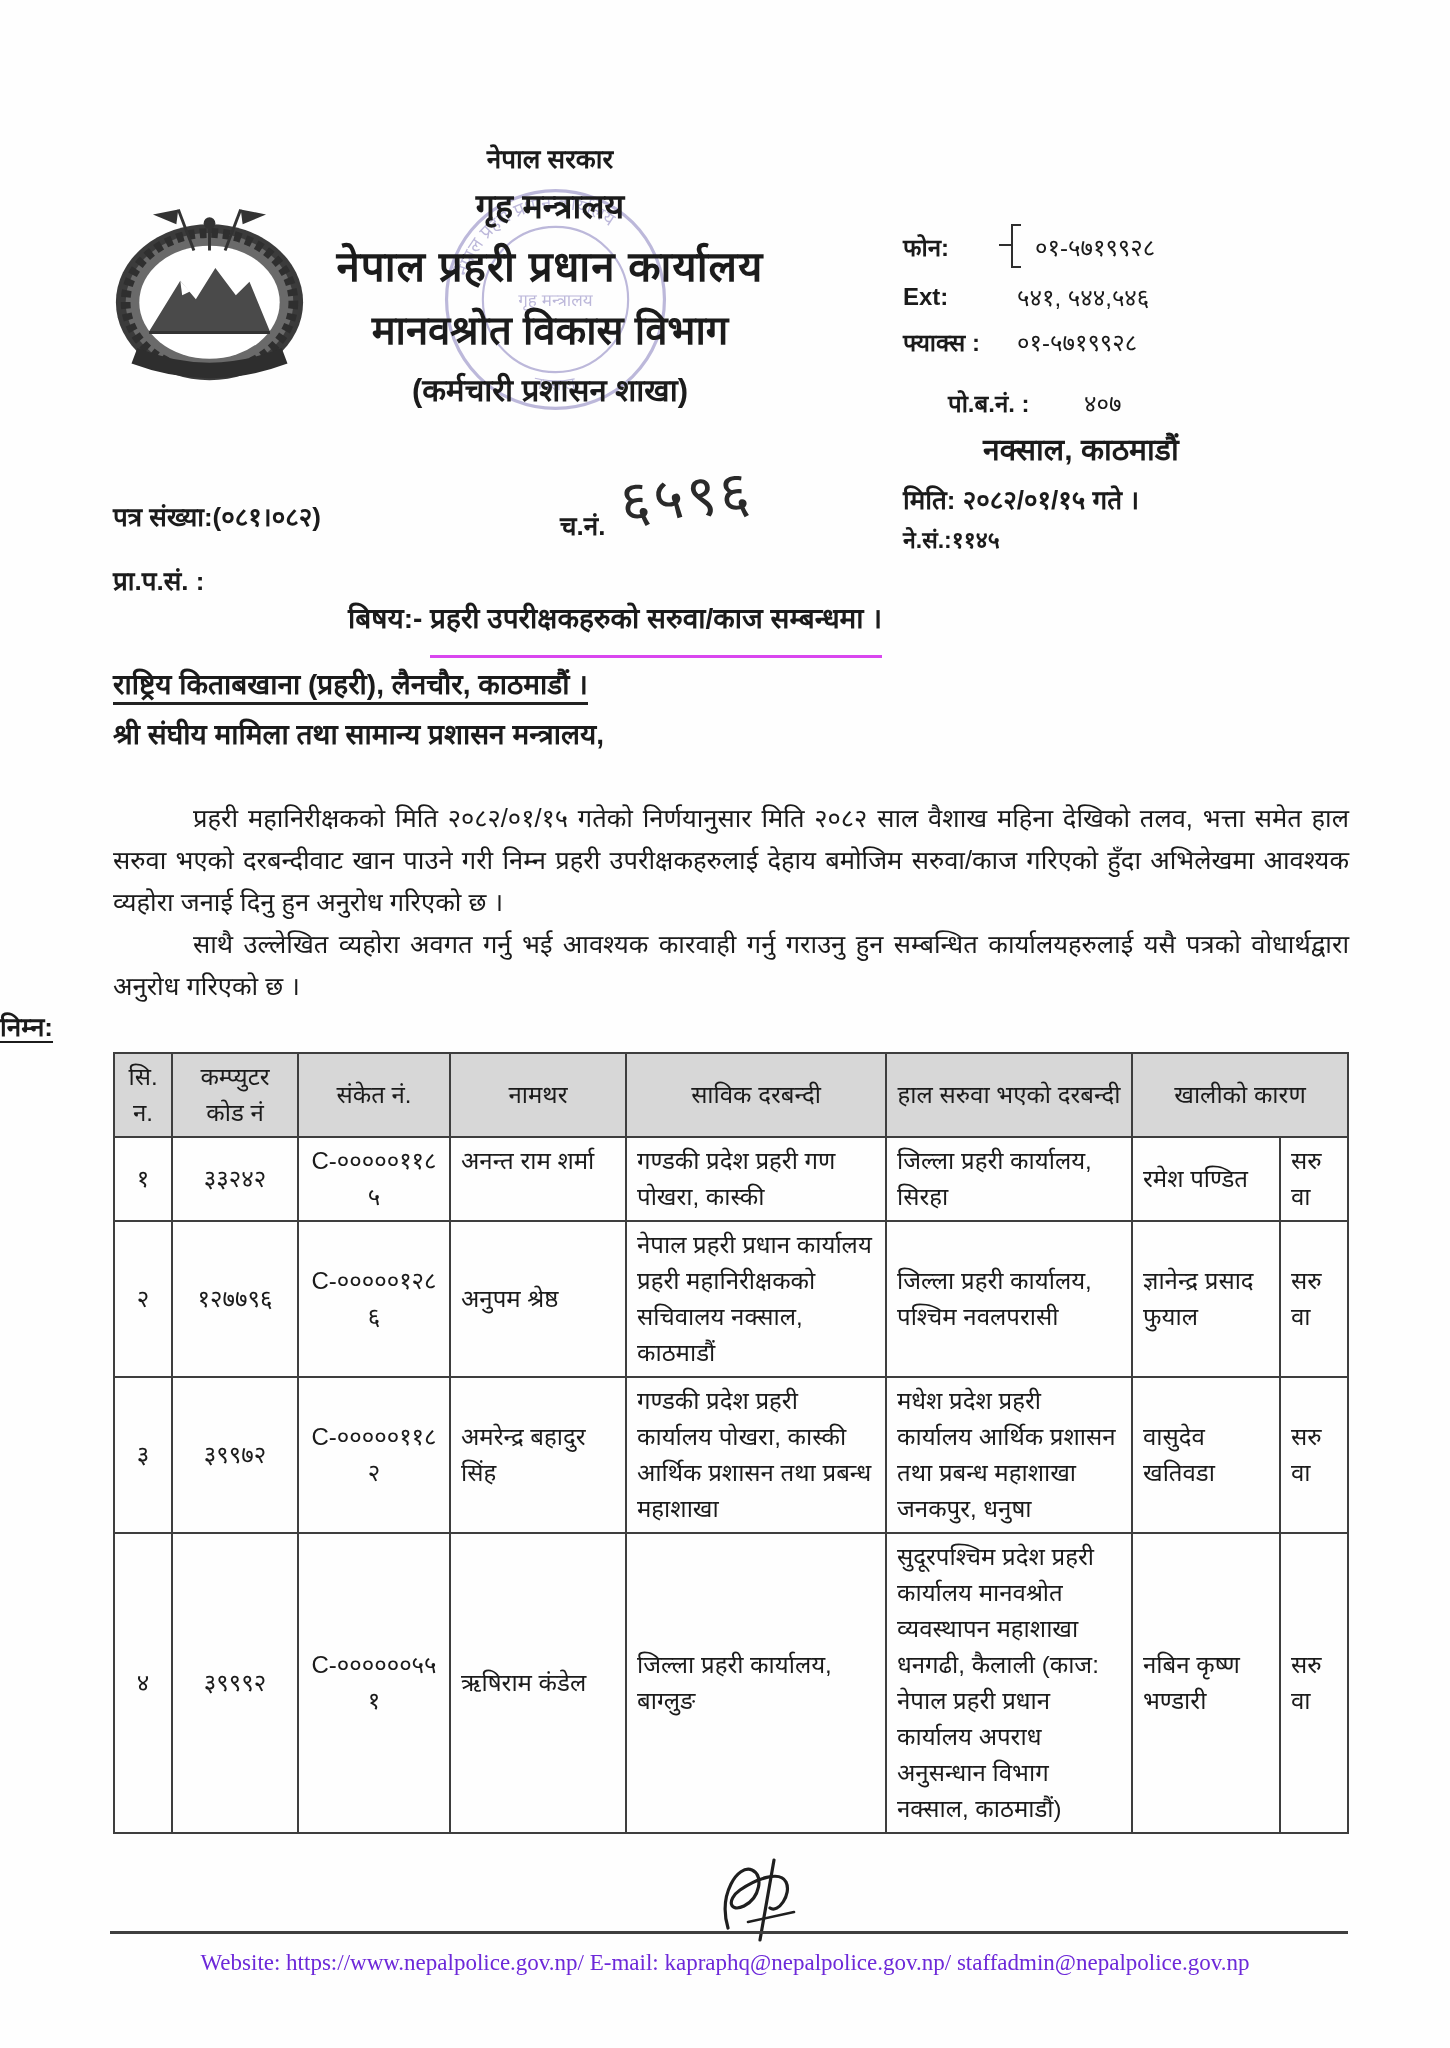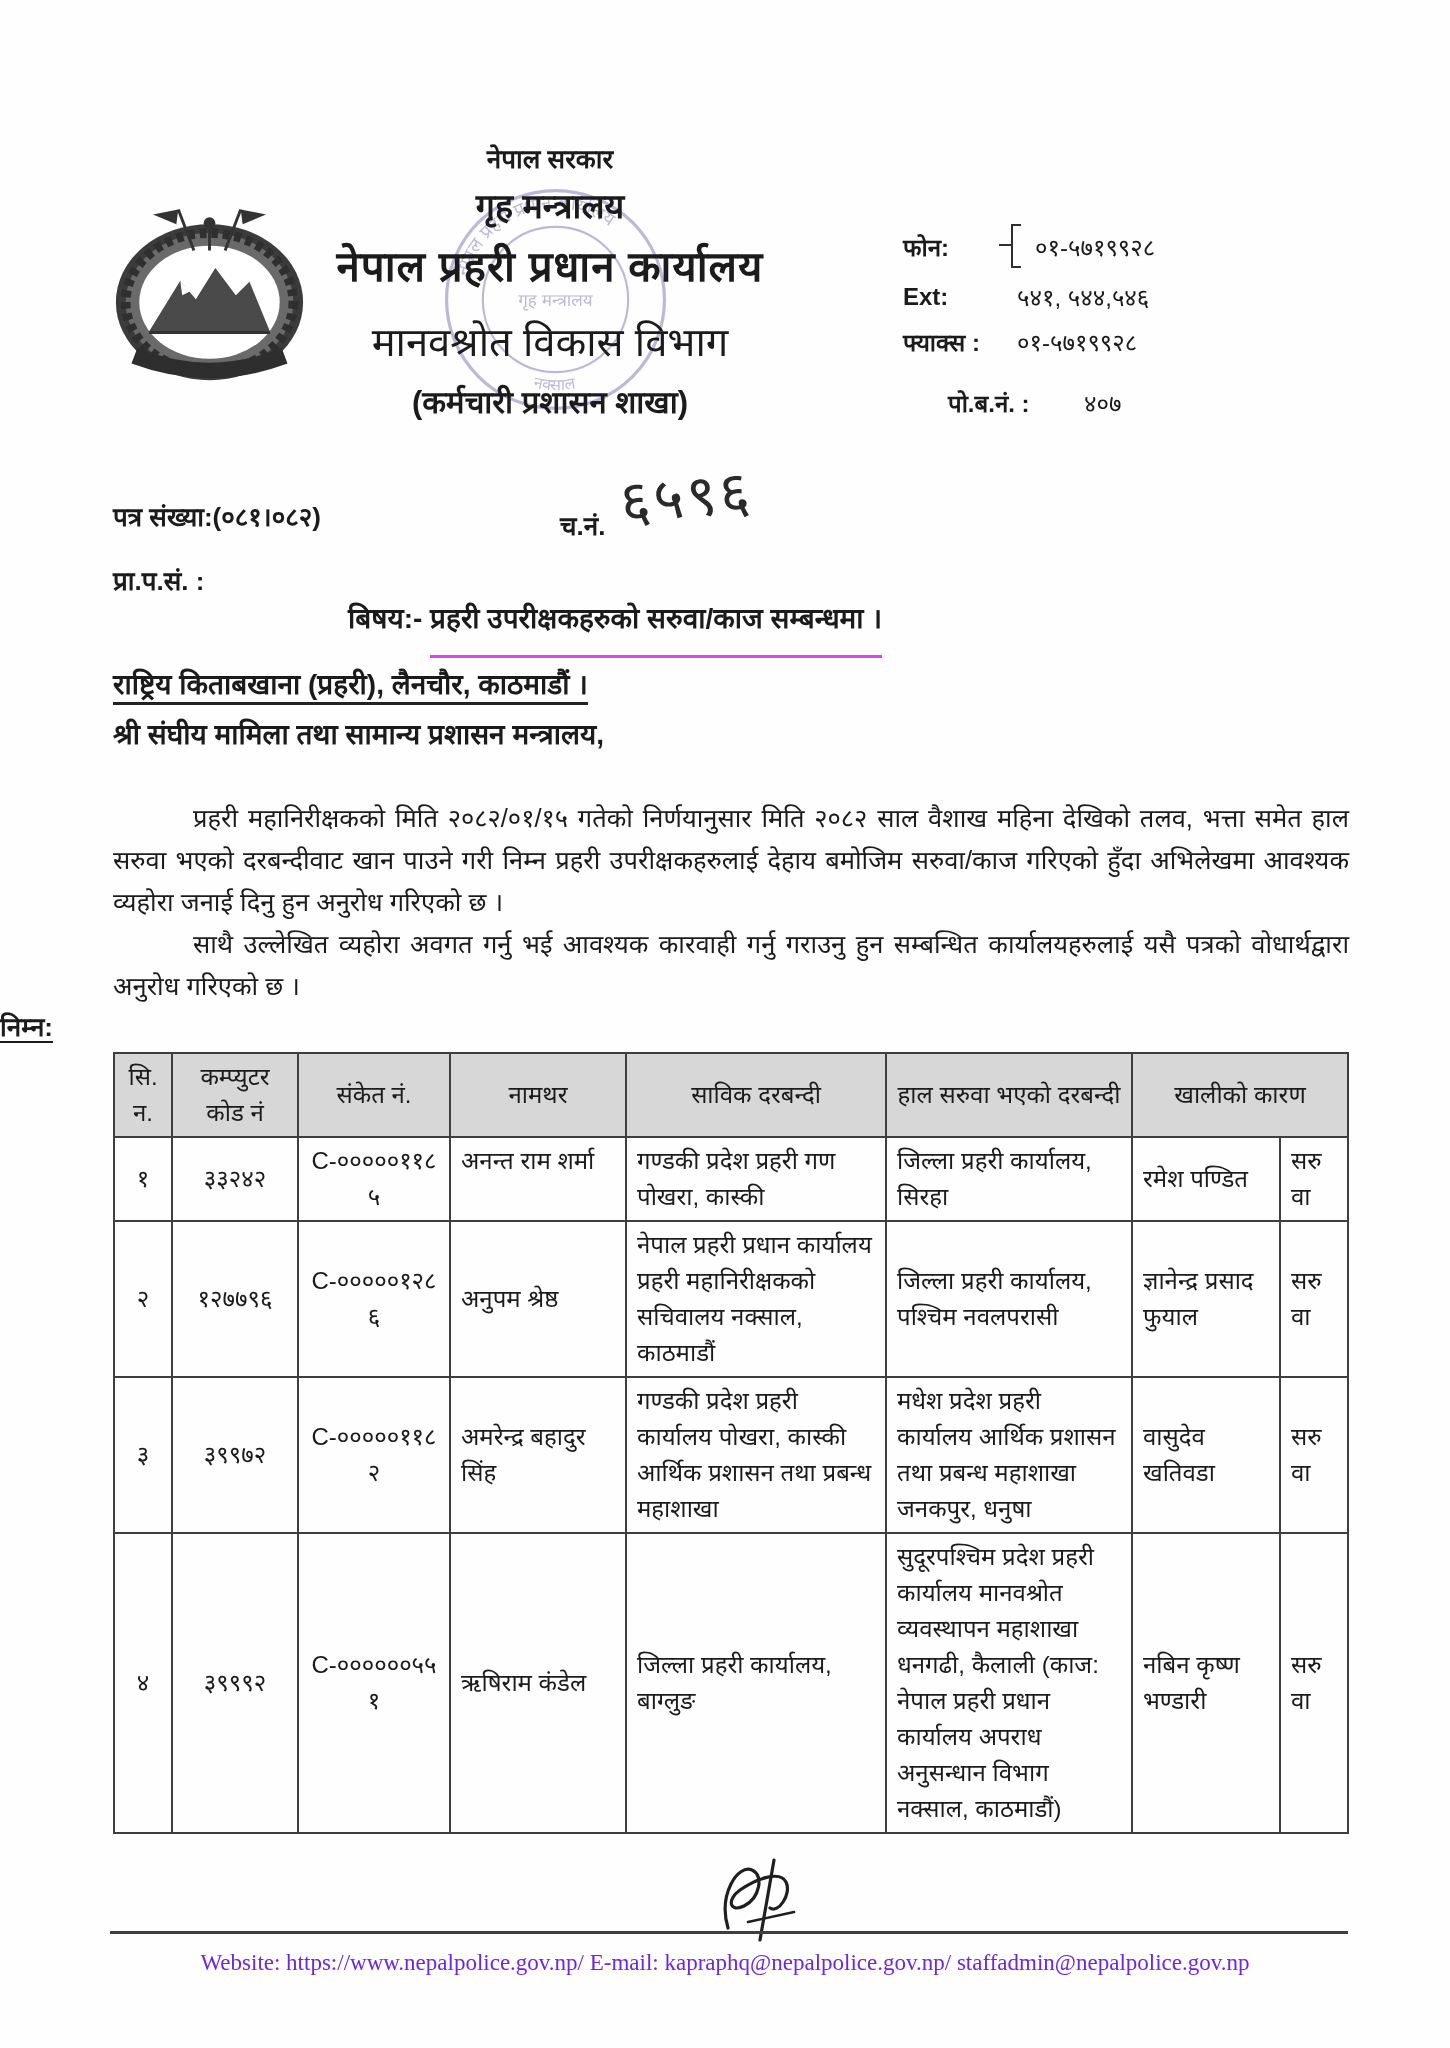--- a/index.html
+++ b/index.html
@@ -8,21 +8,21 @@
     font-family:"Liberation Sans","DejaVu Sans",sans-serif; color:#1b1b1b;
     margin:0 auto; overflow:hidden;
   }
   .abs{position:absolute;}
   
   .logo{left:112px; top:190px; width:195px; height:200px;}
   .titles{left:300px; top:140px; width:500px; text-align:center;}
   .t1{font-size:26px; font-weight:700;}
   .t2{font-size:34px; font-weight:700; margin-top:6px;}
   .t3{font-size:42px; font-weight:700; margin-top:8px; letter-spacing:1px;}
-  .t4{font-size:40px; font-weight:400; margin-top:20px;}
+  .t4{font-size:40px; font-weight:700; margin-top:8px;}
   .t5{font-size:31px; font-weight:600; margin-top:12px;}
   .stamp{left:438px; top:182px; width:235px; height:235px; opacity:.5; pointer-events:none;}
   .contact{left:903px; top:224px; width:320px; font-size:24px;}
   .crow{display:flex; align-items:center; margin-bottom:12px;}
   .clabel{width:108px; font-weight:700;}
   .cvalue{margin-left:6px;}
   .bracket{display:inline-block; width:8px; height:40px; border-left:2px solid #2e2e2e;
            border-top:2px solid #2e2e2e; border-bottom:2px solid #2e2e2e; margin-right:8px;
            position:relative;}
   .bracket::before{content:""; position:absolute; left:-14px; top:18px; width:12px; height:2px; background:#2e2e2e;}
@@ -124,20 +124,25 @@
     <div class="crow">
       <span class="clabel">फ्याक्स :</span>
       <span class="cvalue">०१-५७१९९२८</span>
     </div>
     <div class="crow pobox">
       <span class="clabel">पो.ब.नं. :</span>
       <span class="cvalue">४०७</span>
     </div>
   </div>
 
+  <div class="abs addr-right">
+    <div class="addr1">नक्साल, काठमाडौं</div>
+    <div class="addr2">मिति: २०८२/०१/१५ गते ।</div>
+    <div class="addr3">ने.सं.:११४५</div>
+  </div>
 
   <div class="abs letterno">पत्र संख्या:(०८१।०८२)</div>
   <div class="abs chn-label">च.नं.</div>
   <div class="abs chn-value">६५९६</div>
   <div class="abs refno">प्रा.प.सं. :</div>
 
   <div class="abs subject">
     <span>बिषय:-</span>
     <span class="u-part">प्रहरी उपरीक्षकहरुको सरुवा/काज सम्बन्धमा ।</span>
   </div>

